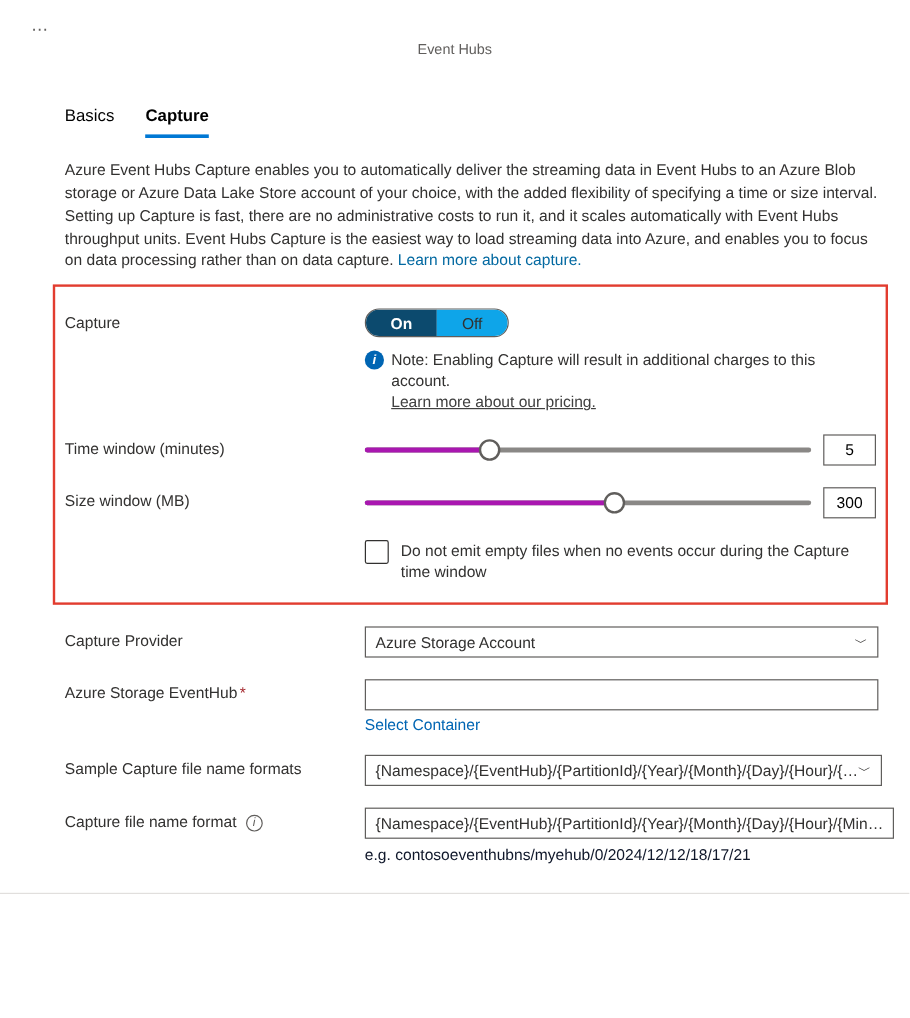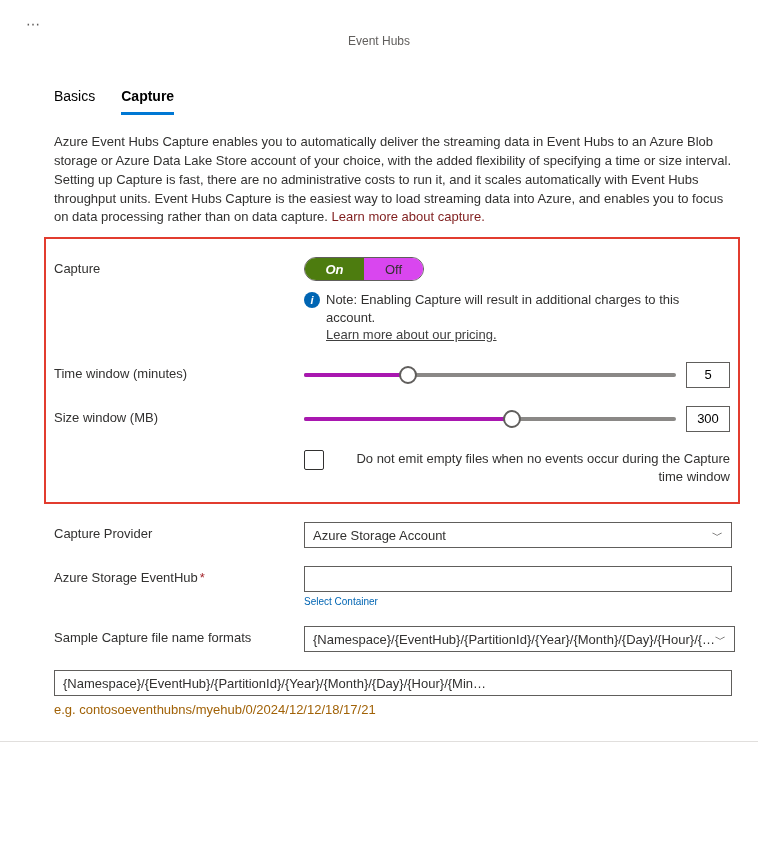--- a/index.html
+++ b/index.html
@@ -14,52 +14,52 @@
     .title-row { display: flex; align-items: center; gap: 12px; }
     .page-title { font-size: 24px; font-weight: 600; color: #323130; }
     .more-icon { color: #605e5c; letter-spacing: 1px; font-size: 14px; }
     .breadcrumb { font-size: 12px; color: #605e5c; margin-top: 2px; text-align: center; }
     .tabs { display: flex; gap: 26px; margin-top: 40px; border-bottom: 0; padding-left: 28px;}
     .tab { font-size: 14px; color: #000000; padding: 0 0 8px 0; cursor: pointer; }
     .tab.active { font-weight: 600; border-bottom: 3px solid #0078d4; }
     .content { padding: 18px 0 0 28px; }
     .section-title { font-size: 14px; font-weight: 600; margin-bottom: 14px; }
     .desc { font-size: 13px; line-height: 1.45; color: #323130; margin-bottom: 10px; }
-    .link { color: #7f1d1d; text-decoration: none; }
+    .link { color: #0369a1; text-decoration: none; }
     .red-box { border: 2px solid #e23c2f; padding: 12px 8px 16px 8px; margin-left: -10px; margin-right: -8px;}
     .form-row { display: flex; align-items: flex-start; margin-top: 18px; }
     .form-row:first-child { margin-top: 6px; }
     .label-col { width: 250px; flex-shrink: 0; font-size: 13px; color: #323130; padding-top: 4px;}
     .field-col { flex: 1; }
     .req { color: #a4262c; margin-left: 2px;}
     .toggle { display: inline-flex; border: 1px solid #605e5c; border-radius: 14px; overflow: hidden; height: 24px; width:120px; font-size:13px;}
-    .toggle-opt { flex:1; display:flex; align-items:center; justify-content:center; cursor:pointer; background:#d946ef; color:#323130;}
-    .toggle-opt.active { background: #4d7c0f; color: #fff; font-weight:600;font-style:italic;}
+    .toggle-opt { flex:1; display:flex; align-items:center; justify-content:center; cursor:pointer; background:#0ea5e9; color:#323130;}
+    .toggle-opt.active { background: #0c4a6e; color: #fff; font-weight:600;}
     .note-row { display:flex; align-items:flex-start; gap:6px; margin-top:10px; font-size:13px; }
     .info-icon { width:16px; height:16px; border-radius:50%; background:#0065b3; color:#fff; font-size:11px; font-weight:700; display:flex; align-items:center; justify-content:center; flex-shrink:0; font-style: italic; margin-top:1px;}
     .note-text { line-height:1.35; }
     .link-underline { color:#404040; text-decoration: underline; }
     .slider-row { display:flex; align-items:center; gap:10px; }
     .slider-wrap { position:relative; flex:1; height:20px; display:flex; align-items:center;}
     .slider-track { position:absolute; left:0; right:0; height:4px; background:#8a8886; border-radius:2px;}
     .slider-fill { position:absolute; left:0; height:4px; background:#a917b0; border-radius:2px;}
     .slider-thumb { position:absolute; width:18px; height:18px; background:#fff; border:2px solid #605e5c; border-radius:50%; transform:translateX(-50%); cursor:pointer;}
     .num-input { width:44px; height:26px; border:1px solid #605e5c; text-align:center; font-size:13px; }
-    .checkbox-row { display:flex; align-items:flex-start; gap:10px; margin-top:22px; margin-left:0;text-align:right;}
+    .checkbox-row { display:flex; align-items:flex-start; gap:10px; margin-top:22px; margin-left:0;}
     .checkbox { width:20px; height:20px; border:1px solid #323130; border-radius:2px; flex-shrink:0; cursor:pointer;}
     .checkbox-label { font-size:13px; line-height:1.4; }
     .select-box, .text-input, .readonly-box {
       width: 100%; height: 26px; border:1px solid #605e5c; padding: 0 8px;
       font-size:13px; display:flex; align-items:center; justify-content:space-between;
       background:#fff;
     }
     .readonly-box { background:#f3f2f1; border-color:#c8c6c4; }
     .chevron { font-size:11px; color:#323130; }
-    .helper { font-size:10px; color:#0065b3; margin-top:4px; display:inline-block; text-decoration:none;}
-    .helper-grey { font-size:13px; color:#a16207; margin-top:6px; display:block;}
+    .helper { font-size:13px; color:#0065b3; margin-top:4px; display:inline-block; text-decoration:none;}
+    .helper-grey { font-size:13px; color:#0f172a; margin-top:6px; display:block;}
     .tooltip-icon { width:14px; height:14px; border:1px solid #605e5c; border-radius:50%; display:inline-flex; align-items:center; justify-content:center; font-size:10px; color:#605e5c; margin-left:4px; font-style:italic; vertical-align:middle;}
     .bottom-bar { border-top:1px solid #e1dfdd; margin-top:6px; padding:14px 0 14px 22px; display:flex; gap:14px;}
     .partial-cut { height: 18px; overflow:hidden;}
   </style>
 </head>
 <body>
 
 <div class="page">
   <div class="title-row">
     <div class="more-icon">⋯</div>
@@ -156,20 +156,24 @@
       <div class="label-col">Sample Capture file name formats</div>
       <div class="field-col">
         <div class="select-box">
           <span>{Namespace}/{EventHub}/{PartitionId}/{Year}/{Month}/{Day}/{Hour}/{…</span>
           <span class="chevron">﹀</span>
         </div>
       </div>
     </div>
 
     <div class="form-row">
+      <div class="label-col">
+        <span>Capture file name format</span>
+        <span class="tooltip-icon">i</span>
+      </div>
       <div class="field-col">
         <div class="text-input">
           <span>{Namespace}/{EventHub}/{PartitionId}/{Year}/{Month}/{Day}/{Hour}/{Min…</span>
         </div>
         <span class="helper-grey">e.g. contosoeventhubns/myehub/0/2024/12/12/18/17/21</span>
       </div>
     </div>
   </div>
 
   <div class="partial-cut">

